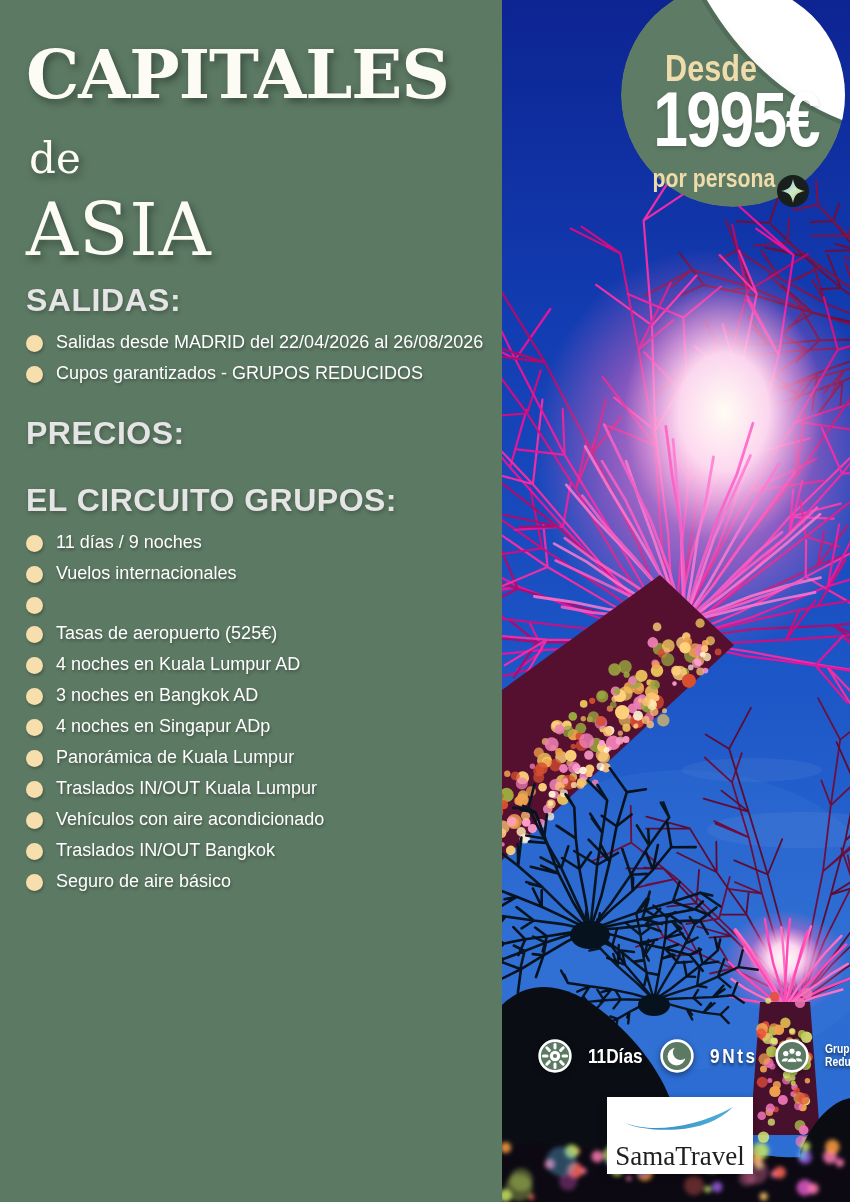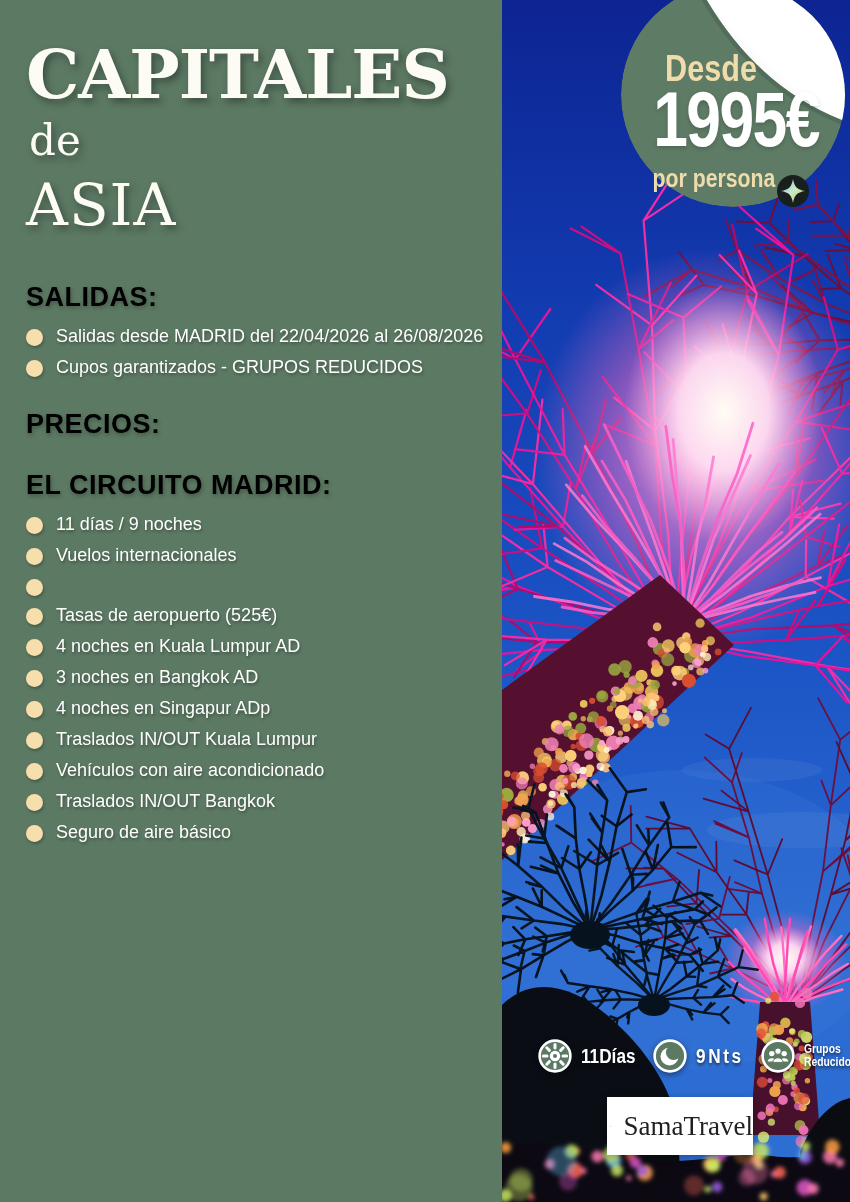--- a/index.html
+++ b/index.html
@@ -8,28 +8,28 @@
     background:#5c7963;
     font-family:"Liberation Sans", sans-serif;
   }
   
   .photo{position:absolute; left:502px; top:0; width:348px; height:1202px; overflow:hidden;}
   
   .title-block{position:absolute; left:26px; top:40px; color:#fcfcf4;
     font-family:"DejaVu Serif", serif;
     text-shadow:3px 4px 7px rgba(25,38,30,.5);}
   .title-line1{font-size:67px; line-height:1.04; letter-spacing:-1px; font-weight:700;}
-  .title-line2{font-size:42px; line-height:1; margin-top:10px; margin-left:3px;}
-  .title-line3{font-size:58px; line-height:1; margin-top:14px; letter-spacing:1px;}
+  .title-line2{font-size:42px; line-height:1; margin-top:28px; margin-left:3px;}
+  .title-line3{font-size:72px; line-height:1; margin-top:14px; letter-spacing:1px;}
   
   .sections{position:absolute; left:26px; top:282px; width:468px;}
   .info-section{margin-bottom:30px;}
   .info-section h2{
-    margin:0 0 12px 0; font-size:27px; font-weight:700; letter-spacing:.5px;
-    color:#000000; text-shadow:1px 2px 4px rgba(0,0,0,.28);}
+    margin:0 0 12px 0; font-size:32px; font-weight:700; letter-spacing:.5px;
+    color:#e5e5e5; text-shadow:1px 2px 4px rgba(0,0,0,.28);}
   .info-section ul{list-style:none; margin:0; padding:0;}
   .info-section li{display:flex; align-items:flex-start; margin-bottom:8px;}
   .bullet{flex:none; width:17px; height:17px; border-radius:50%;
     background:#f6dfac; margin:4px 13px 0 0; box-shadow:1px 2px 3px rgba(0,0,0,.25);}
   .li-text{font-size:18px; line-height:1.28; color:#ffffff; white-space:pre-wrap;
     text-shadow:1px 2px 3px rgba(0,0,0,.32);}
   
   .badge{position:absolute; left:618px; top:-20px; width:236px; height:236px;}
   .badge svg{position:absolute; left:0; top:0;}
   .badge-desde{position:absolute; left:0; top:68px; width:186px; text-align:center;
@@ -38,30 +38,30 @@
   .badge-price{position:absolute; left:0; top:100px; width:236px; text-align:center;
     font-size:78px; font-weight:700; line-height:1; color:#ffffff; letter-spacing:-2px;
     transform:scaleX(.8); transform-origin:50% 50%;
     text-shadow:0 2px 5px rgba(0,0,0,.18);}
   .badge-person{position:absolute; left:0; top:184px; width:192px; text-align:center;
     font-size:25px; font-weight:700; color:#f0dcab;
     transform:scaleX(.85); transform-origin:50% 50%;}
   .badge-spark{position:absolute; left:158px; top:194px; width:34px; height:34px;}
   
   .stats{position:absolute; left:538px; top:1039px; display:flex; align-items:center; gap:9px;}
-  .stat{display:flex; align-items:center; gap:9px;}
+  .stat{display:flex; align-items:center; gap:16px;}
   .stat-icon{flex:none; width:34px; height:34px; filter:drop-shadow(0 2px 3px rgba(0,0,0,.45));}
   .stat-label{font-size:20px; font-weight:700; color:#fff; line-height:1;
     transform:scaleX(.86); transform-origin:0 50%; white-space:nowrap;
     text-shadow:0 2px 4px rgba(0,0,0,.65);}
   .stat:nth-child(2) .stat-label{letter-spacing:3px;}
   .stat-label.small{font-size:12px; line-height:1.08; white-space:normal; width:70px; letter-spacing:0;}
   
-  .logo-box{position:absolute; left:607px; top:1097px; width:146px; height:58px;
-    background:#ffffff; display:flex; align-items:center;
+  .logo-box{position:absolute; left:607px; top:1097px; width:146px; height:77px;
+    background:#ffffff; display:flex; flex-direction:column; align-items:center;
     justify-content:center; gap:11px; box-shadow:0 2px 8px rgba(0,0,0,.3);}
   .logo-text{font-family:"Liberation Serif", serif; font-size:27px; color:#1f1f1f; line-height:1;}
 </style>
 </head>
 <body>
 
 <div class="poster">
 
   <div class="photo">
     <svg id="photo-svg" width="348" height="1202" viewBox="0 0 348 1202">
@@ -608,21 +608,21 @@
           <li>
             <span class="bullet"></span>
             <span class="li-text">Cupos garantizados - GRUPOS REDUCIDOS</span>
           </li>
         </ul>
       </section>
       <section class="info-section">
         <h2>PRECIOS:</h2>
       </section>
       <section class="info-section">
-        <h2>EL CIRCUITO MADRID:</h2>
+        <h2>EL CIRCUITO GRUPOS:</h2>
         <ul>
           <li>
             <span class="bullet"></span>
             <span class="li-text">11 días / 9 noches</span>
           </li>
           <li>
             <span class="bullet"></span>
             <span class="li-text">Vuelos internacionales</span>
           </li>
           <li>
@@ -636,20 +636,24 @@
             <span class="bullet"></span>
             <span class="li-text">4 noches en Kuala Lumpur AD</span>
           </li>
           <li>
             <span class="bullet"></span>
             <span class="li-text">3 noches en Bangkok AD</span>
           </li>
           <li>
             <span class="bullet"></span>
             <span class="li-text">4 noches en Singapur ADp</span>
+          </li>
+          <li>
+            <span class="bullet"></span>
+            <span class="li-text">Panorámica de Kuala Lumpur</span>
           </li>
           <li>
             <span class="bullet"></span>
             <span class="li-text">Traslados IN/OUT Kuala Lumpur</span>
           </li>
           <li>
             <span class="bullet"></span>
             <span class="li-text">Vehículos con aire acondicionado</span>
           </li>
           <li>

